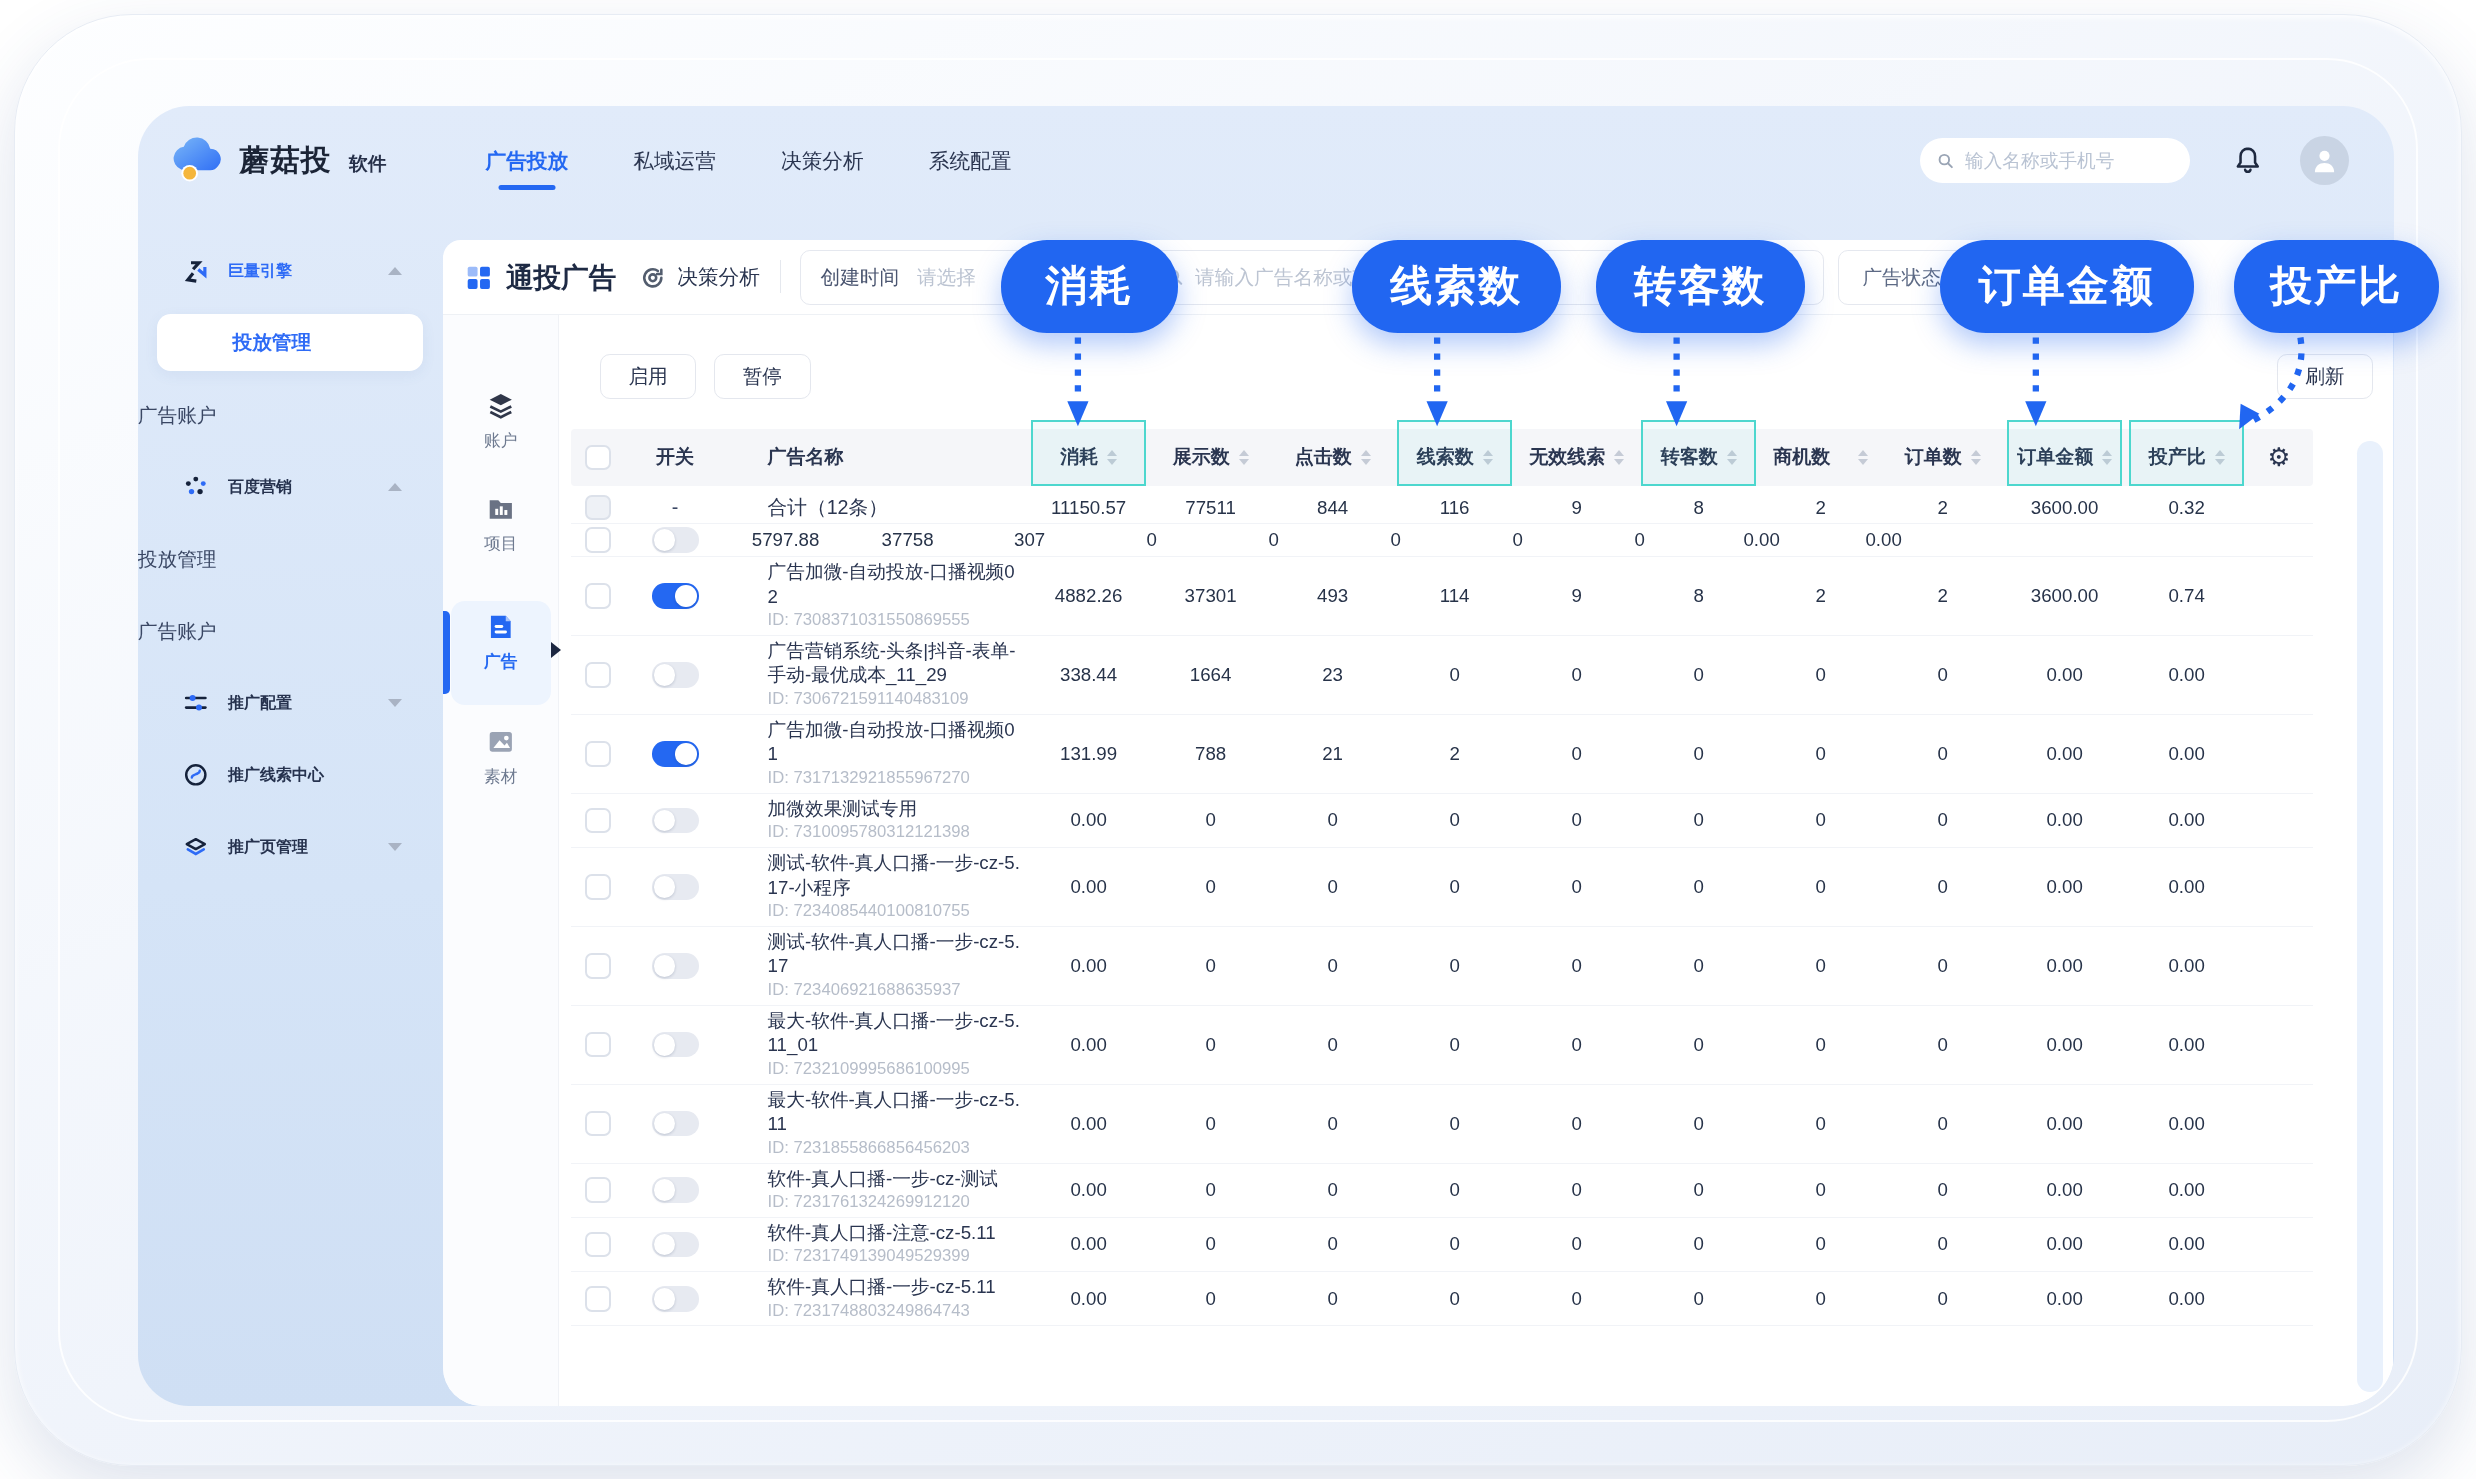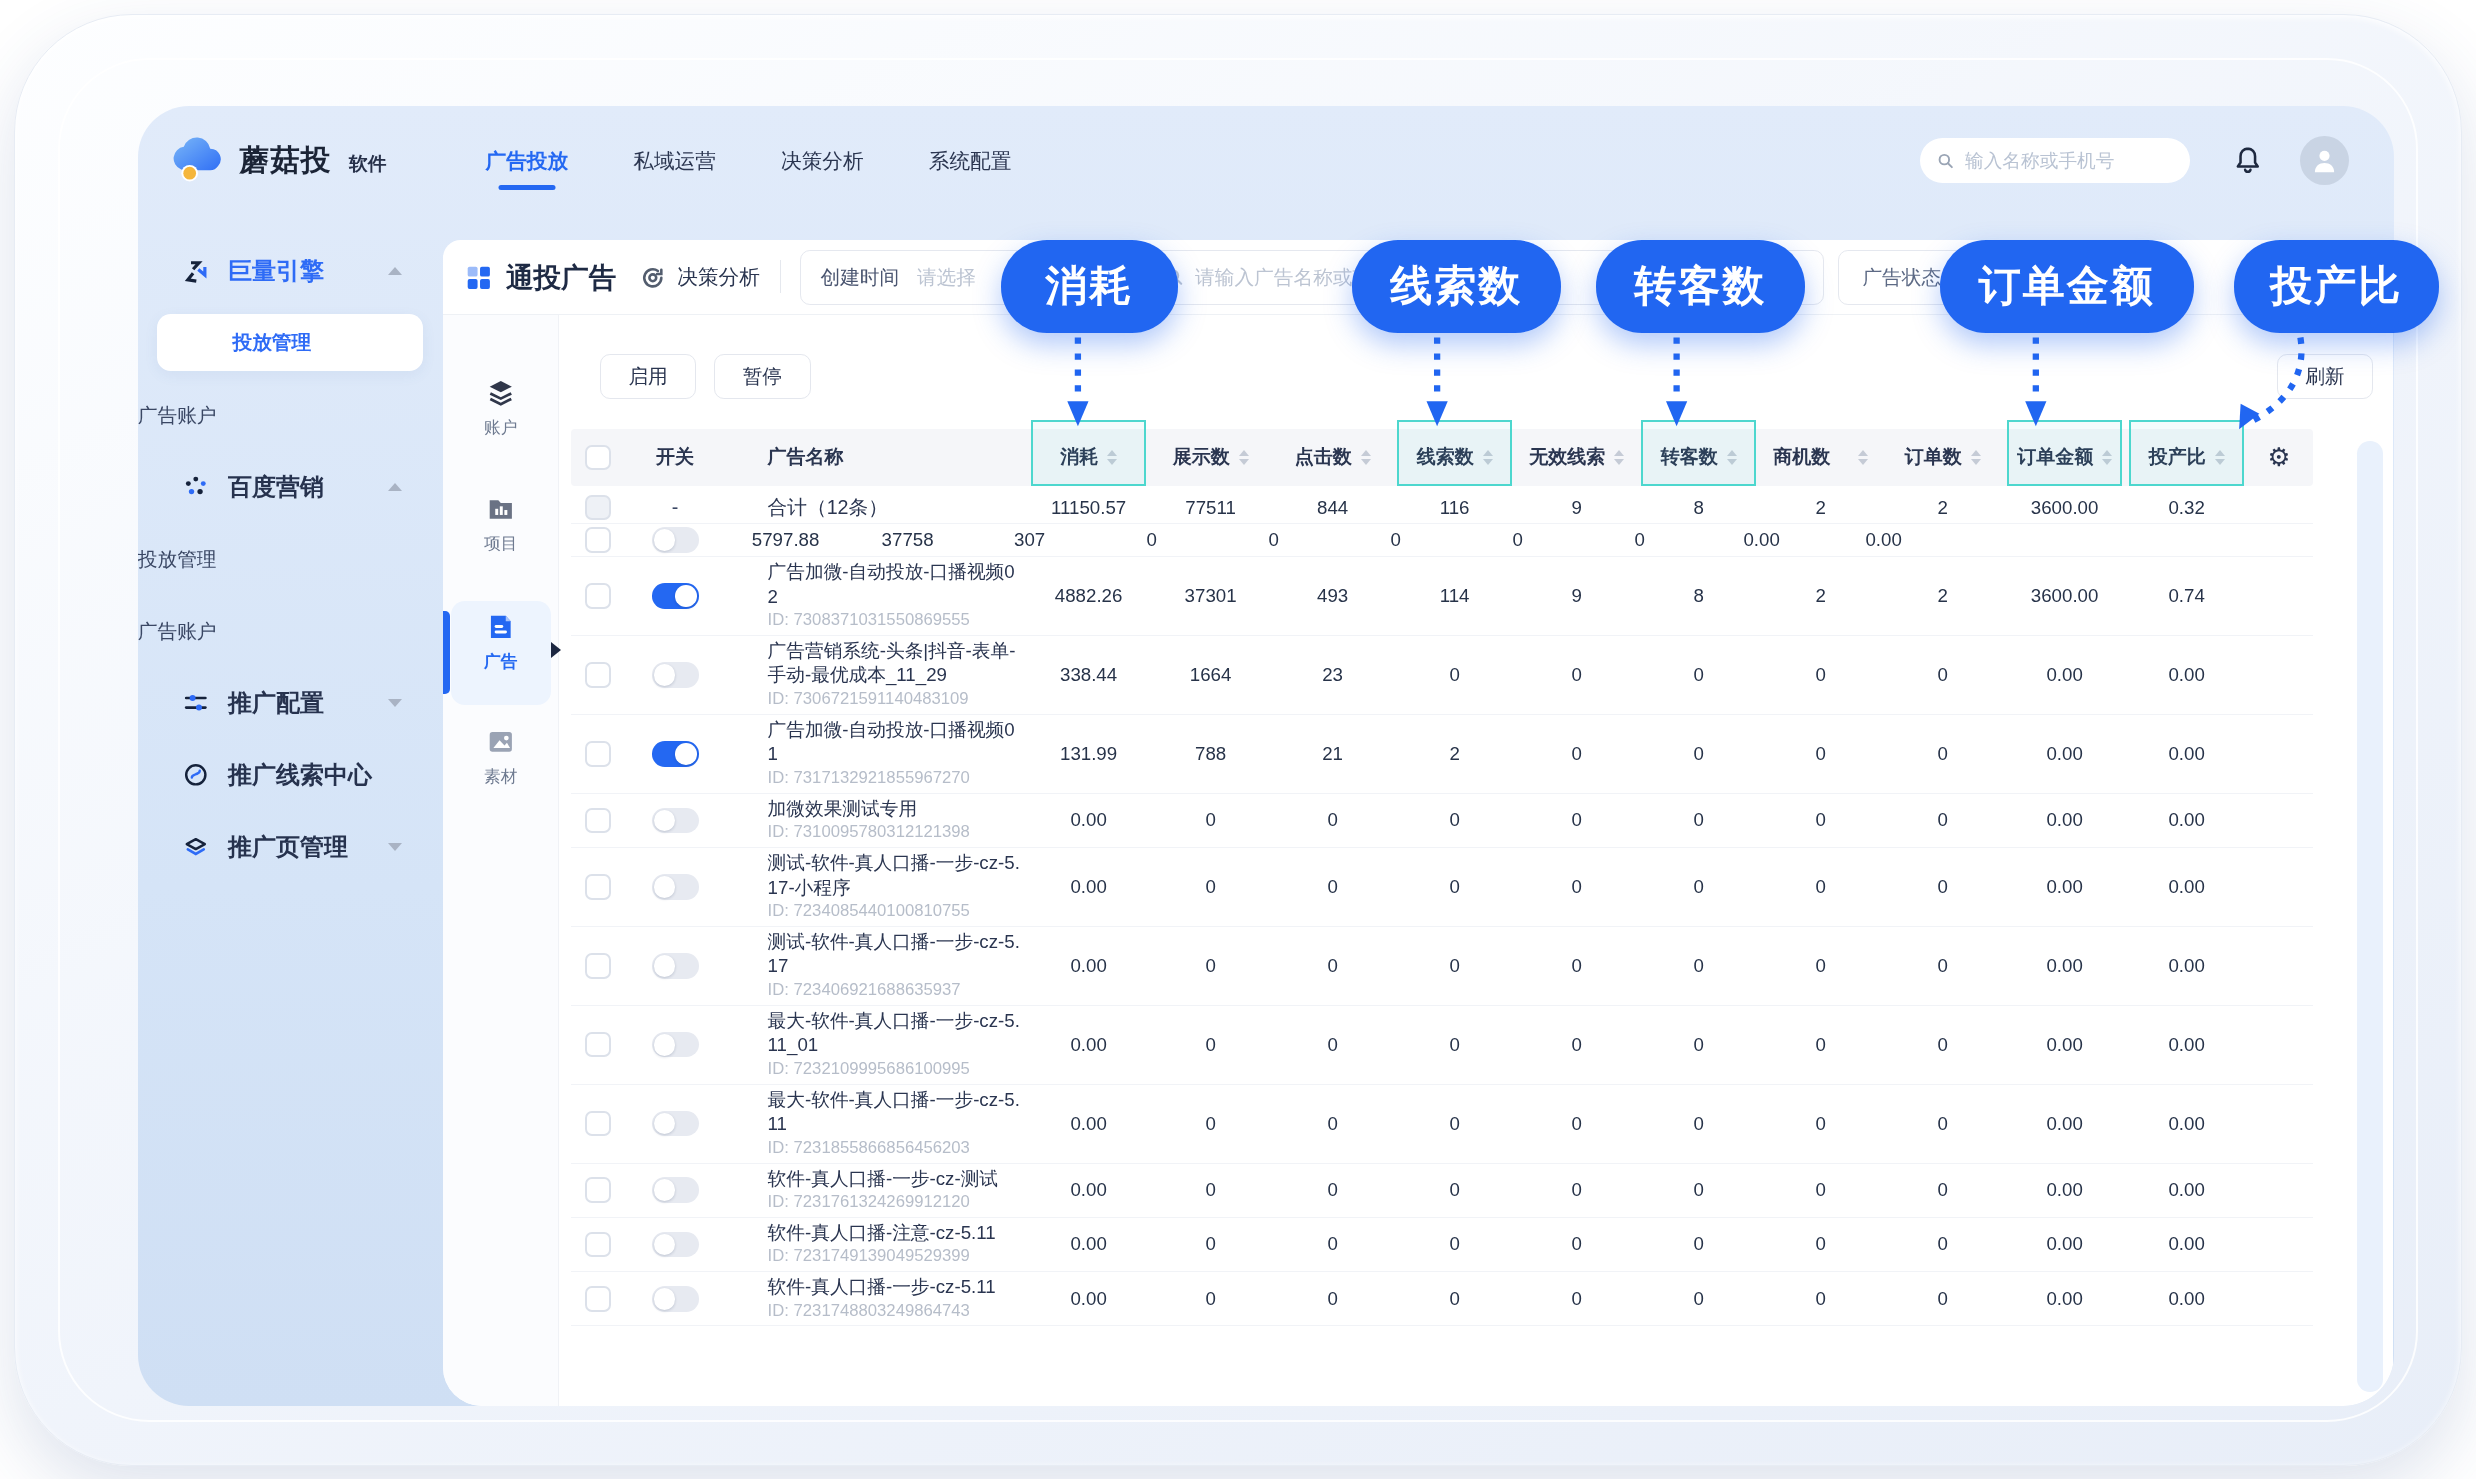--- a/index.html
+++ b/index.html
@@ -37,21 +37,21 @@
     font-family: inherit; }
   .topsearch input::placeholder { color:#b9c3d3; }
   .bellwrap { margin-left: 43px; }
   .avatar { margin-left: 37px; width: 49px; height: 49px; border-radius: 50%; background:#c9d4e4;
     display:flex; align-items:center; justify-content:center; overflow:hidden; }
 
   
   .sidebar { position:absolute; left:0; top:110px; width: 305px; bottom:0; padding-top: 19.7px; }
   .side-group { height: 72px; display:flex; align-items:center; padding-left: 45px; position:relative; }
   .side-group .icon { width: 25.6px; height: 25.6px; flex: 0 0 25.6px; }
-  .side-label { margin-left: 19.7px; font-size: 24px; font-weight: 600; color:#26324e; }
+  .side-label { margin-left: 19.7px; font-size: 16px; font-weight: 600; color:#26324e; }
   .side-label.blue { color:#2e6bf6; }
   .s-caret { position:absolute; right: 41px; width:0; height:0;
     border-left: 7.9px solid transparent; border-right: 7.9px solid transparent; }
   .s-caret.up { border-bottom: 8.9px solid #a9b3c4; }
   .s-caret.down { border-top: 8.9px solid #a9b3c4; }
   .side-sub { height: 72px; display:flex; align-items:center; font-size: 19.7px; color:#3a4764; }
   .side-sub.active { background:#ffffff; border-radius: 13.8px; margin: 6.9px 19.7px 7.9px 19.7px; height: 57px;
     padding-left: 75px; color:#2e6bf6; font-weight: 700; box-shadow: 0 3.9px 13.8px rgba(80,110,170,.08); }
 
   
@@ -79,21 +79,21 @@
     border-right: 7.9px solid transparent; border-top: 8.9px solid #9aa5b8; }
 
   
   .rail { position:absolute; left:0; top:75px; bottom:0; width:116px; background:#fbfcfe;
     border-right:1px solid #f0f2f6; border-radius: 0 0 0 39px; }
   .rail-item { position:absolute; left:0; width: 116px; display:flex; flex-direction:column;
     align-items:center; gap: 8.9px; z-index: 2; }
   .rail-item .icon { width: 29.6px; height: 29.6px; }
   .rail-label { font-size: 16.7px; color:#6e7a90; }
   .rail-item.active .rail-label { color:#2468f2; font-weight: 600; }
-  .r0 { top: 63px; } .r1 { top: 179px; } .r2 { top: 297px; } .r3 { top: 412px; }
+  .r0 { top: 76px; } .r1 { top: 179px; } .r2 { top: 297px; } .r3 { top: 412px; }
   .rail-active-bg { position:absolute; left: 7.9px; top: 286px; width: 100px; height: 104px;
     background:#edf4fe; border-radius: 13.8px; z-index: 1; }
   .rail-indicator { position:absolute; left: 0; top: 296px; width: 6.9px; height: 83px;
     background:#2468f2; border-radius: 0 4.9px 4.9px 0; z-index: 3; }
   .rail-notch { position:absolute; left: 108px; top: 327px; width:0; height:0;
     border-top: 8.9px solid transparent; border-bottom: 8.9px solid transparent;
     border-left: 10.8px solid #1c2741; z-index: 3; }
 
   
   .table-area { position:absolute; left: 116px; top: 75px; right: 0; bottom: 0; padding-left: 11.8px; }

